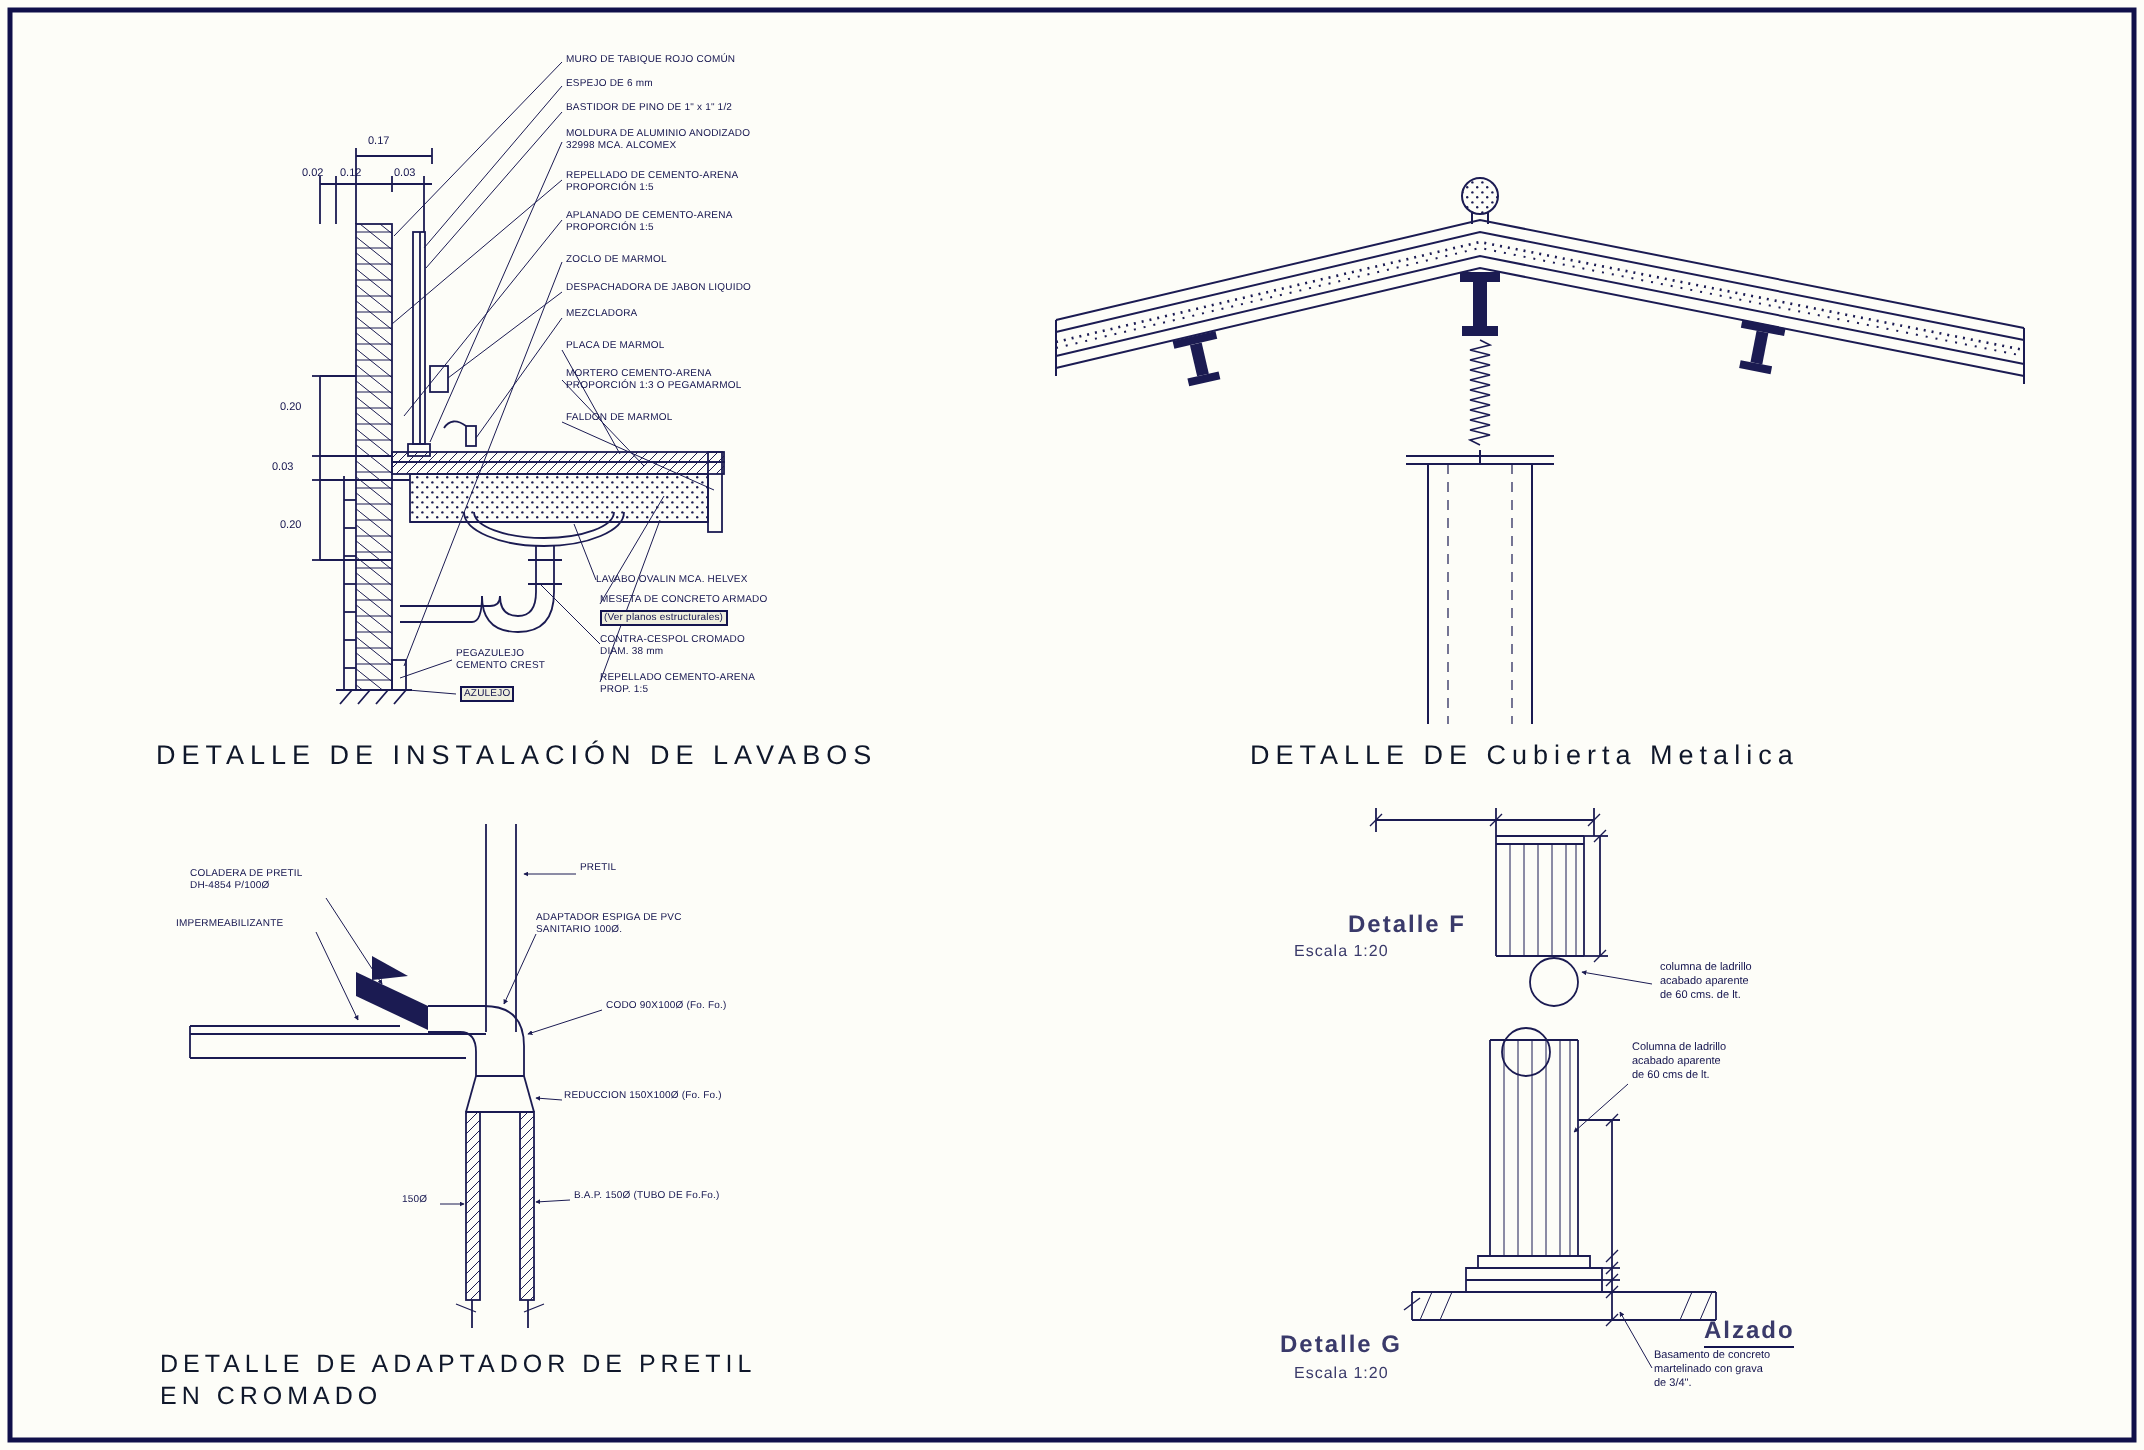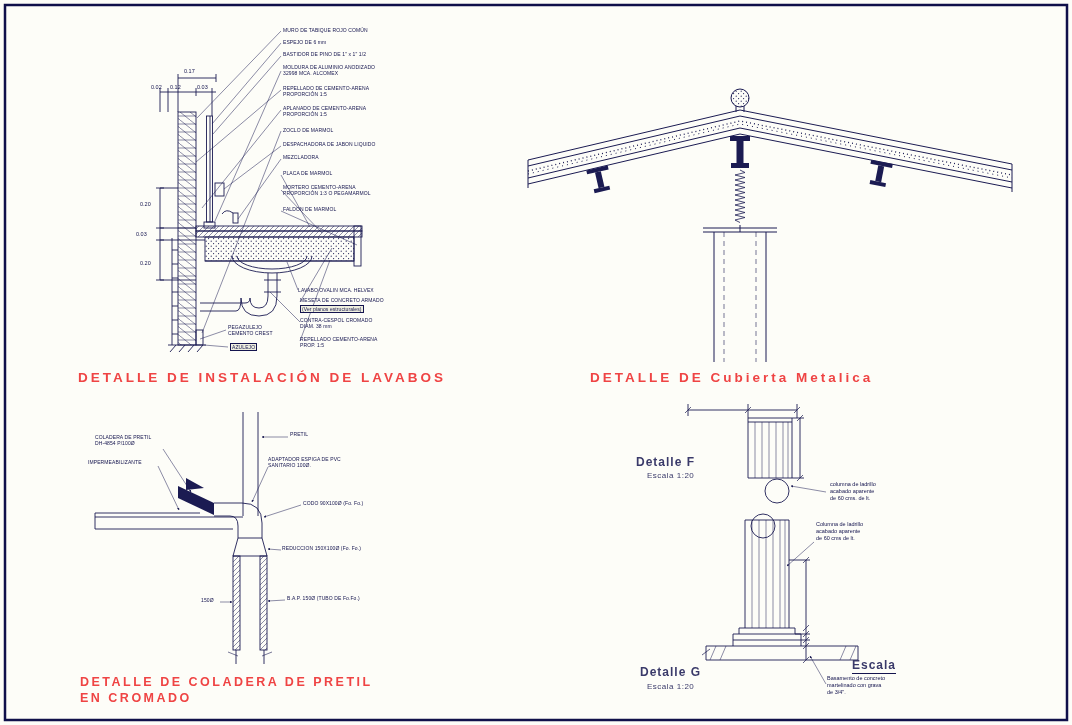--- a/index.html
+++ b/index.html
@@ -9,22 +9,22 @@
     font-family:"Liberation Sans", sans-serif;
     color:#14144e;
   }
   svg { position:absolute; left:0; top:0; }
   .callout {
     position:absolute; font-size:5px; line-height:1.25;
     color:#14144e; white-space:pre-line; letter-spacing:.1px;
   }
   .dim { position:absolute; font-size:5.5px; color:#14144e; white-space:nowrap; }
   .title {
-    position:absolute; font-weight:bold; font-size:13.5px;
-    letter-spacing:3px; color:#ef4444; white-space:nowrap;
+    position:absolute; font-weight:normal; font-size:13.5px;
+    letter-spacing:3px; color:#0f172a; white-space:nowrap;
   }
   .title-sm { font-size:12.5px; letter-spacing:2.5px; }
   .det-label {
     position:absolute; font-weight:bold; font-size:12px;
     letter-spacing:1px; color:#3a3a6a; white-space:nowrap;
   }
   .escala { position:absolute; font-size:8px; color:#3a3a6a; letter-spacing:.5px; white-space:nowrap; }
   .note { position:absolute; font-size:5.5px; line-height:1.3; color:#14144e; white-space:pre-line; }
   .boxed { border:.5px solid #14144e; padding:0 1px; background:#efefdf; display:inline-block; }
   .underlined { border-bottom:1.5px solid #14144e; padding-bottom:1px; }
@@ -303,43 +303,43 @@
 
   <div class="dim" style="left:184px;top:68px">0.17</div>
   <div class="dim" style="left:151px;top:84px">0.02</div>
   <div class="dim" style="left:170px;top:84px">0.12</div>
   <div class="dim" style="left:197px;top:84px">0.03</div>
   <div class="dim" style="left:140px;top:201px">0.20</div>
   <div class="dim" style="left:136px;top:231px">0.03</div>
   <div class="dim" style="left:140px;top:260px">0.20</div>
 
   <div class="title" style="left:78px;top:370px">DETALLE DE INSTALACIÓN DE LAVABOS</div>
-  <div class="title" style="left:590px;top:370px">DETALLE DE Cubierta Metalica</div>
-  <div class="title title-sm" style="left:80px;top:675px">DETALLE DE COLADERA DE PRETIL</div>
+  <div class="title" style="left:625px;top:370px">DETALLE DE Cubierta Metalica</div>
+  <div class="title title-sm" style="left:80px;top:675px">DETALLE DE ADAPTADOR DE PRETIL</div>
   <div class="title title-sm" style="left:80px;top:691px">EN  CROMADO</div>
 
   <div class="callout" style="left:95px;top:434px">COLADERA DE PRETIL
 DH-4854 P/100Ø</div>
   <div class="callout" style="left:88px;top:459px">IMPERMEABILIZANTE</div>
   <div class="callout" style="left:290px;top:431px">PRETIL</div>
   <div class="callout" style="left:268px;top:456px">ADAPTADOR ESPIGA DE PVC
 SANITARIO 100Ø.</div>
   <div class="callout" style="left:303px;top:500px">CODO 90X100Ø (Fo. Fo.)</div>
   <div class="callout" style="left:282px;top:545px">REDUCCION 150X100Ø (Fo. Fo.)</div>
   <div class="callout" style="left:287px;top:595px">B.A.P. 150Ø (TUBO DE Fo.Fo.)</div>
   <div class="callout" style="left:201px;top:597px">150Ø</div>
 
-  <div class="det-label" style="left:636px;top:455px">Detalle F</div>
+  <div class="det-label" style="left:674px;top:455px">Detalle F</div>
   <div class="escala" style="left:647px;top:471px">Escala 1:20</div>
   <div class="note" style="left:830px;top:481px">columna de ladrillo
 acabado aparente
 de 60 cms. de lt.</div>
   <div class="note" style="left:816px;top:521px">Columna de ladrillo
 acabado aparente
 de 60 cms de lt.</div>
   <div class="det-label" style="left:640px;top:665px">Detalle G</div>
   <div class="escala" style="left:647px;top:682px">Escala 1:20</div>
-  <div class="det-label underlined" style="left:852px;top:658px">Escala</div>
+  <div class="det-label underlined" style="left:852px;top:658px">Alzado</div>
   <div class="note" style="left:827px;top:675px">Basamento de concreto
 martelinado con grava
 de 3/4".</div>
 
 </div>
 
 </body></html>

